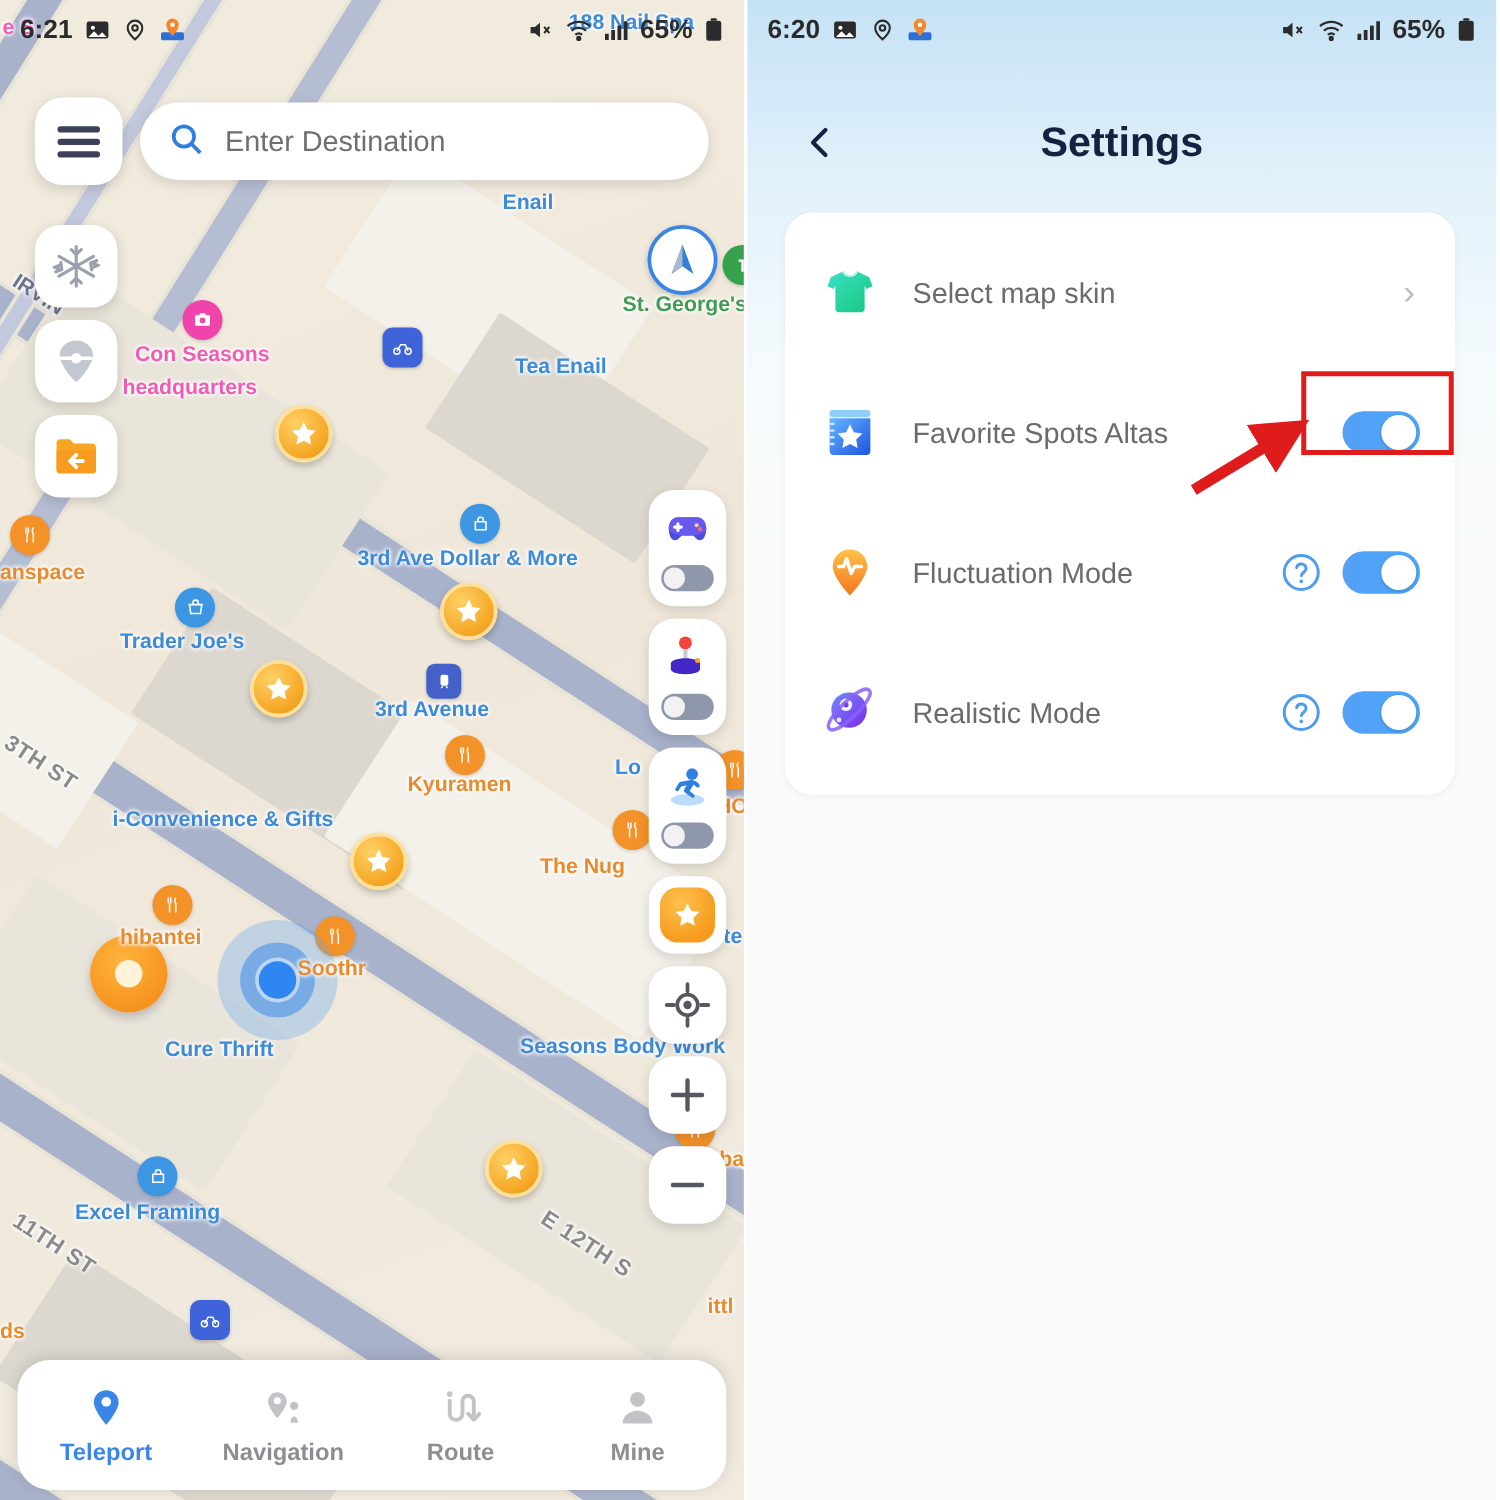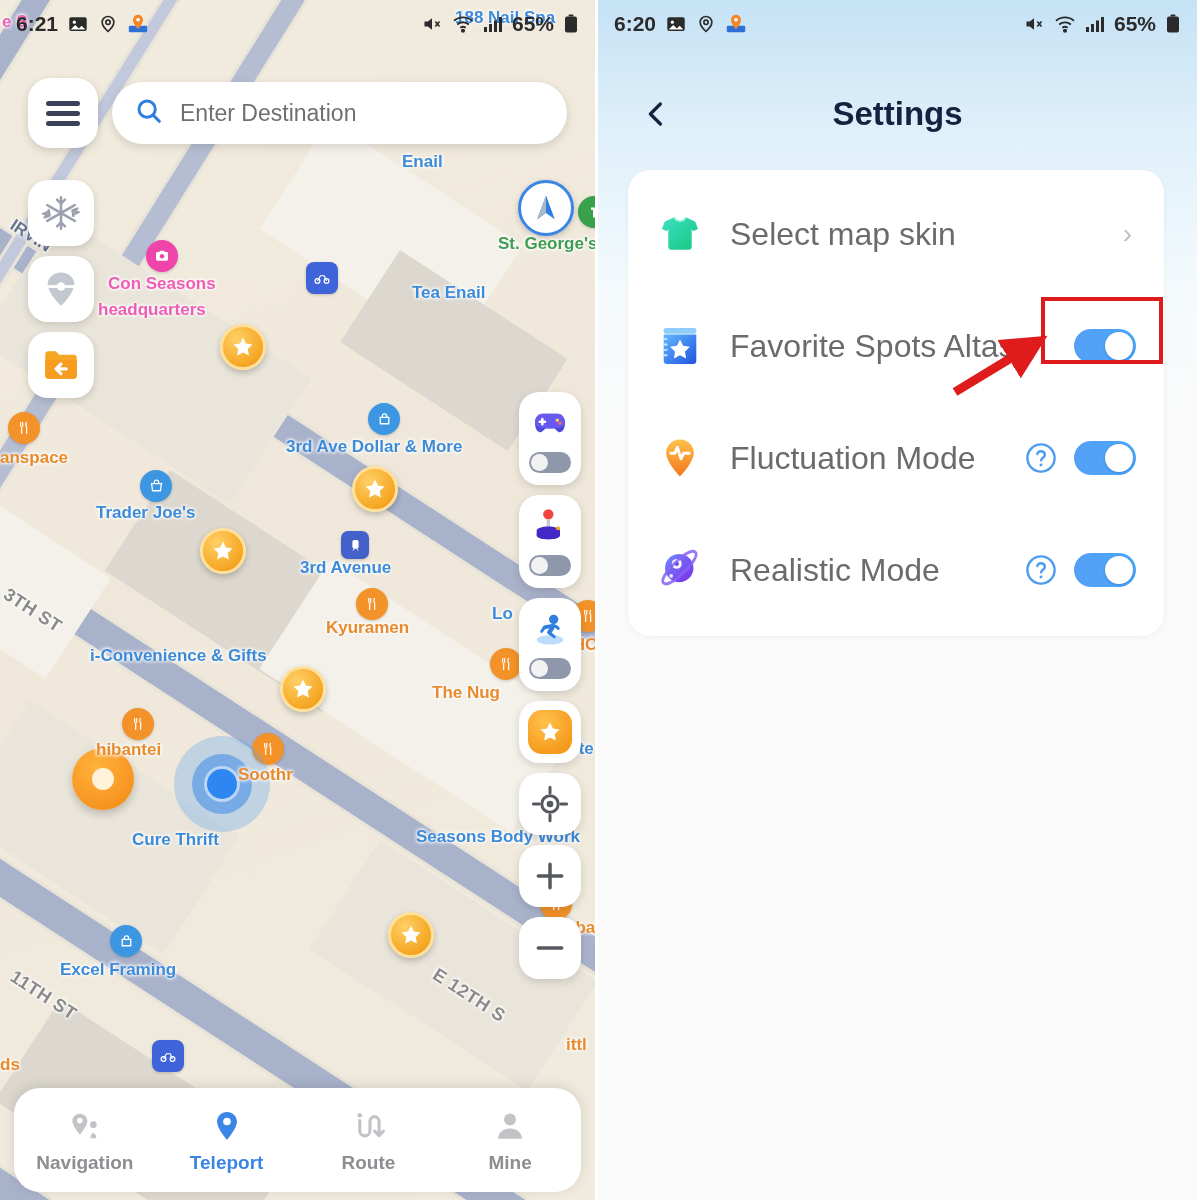--- a/index.html
+++ b/index.html
@@ -191,21 +191,21 @@
   }
   .set-title { font-size: 33px; font-weight: 700; color: #16213f; }
 
   .settings-card {
     position: absolute; left: 30px; top: 170px; width: 536px;
     background: #fff; border-radius: 22px; padding: 8px 0 10px;
     box-shadow: 0 1px 5px rgba(0,0,0,.05);
   }
   .set-row { height: 112px; display: flex; align-items: center; padding: 0 28px; }
   .set-ico { width: 48px; height: 48px; flex: 0 0 auto; display: flex; align-items: center; justify-content: center; }
-  .set-label { flex: 1; margin-left: 26px; font-size: 32px; color: #6b6b6b; }
+  .set-label { flex: 1; margin-left: 26px; font-size: 23px; color: #6b6b6b; }
   .chev-right { color: #bdbdbd; font-size: 28px; font-weight: 300; margin-right: 4px; }
   .help-ico { width: 34px; height: 34px; margin-right: 16px; flex: 0 0 auto; }
   .toggle {
     width: 62px; height: 34px; border-radius: 17px;
     background: linear-gradient(90deg, #54a0f5, #4aa6fb); position: relative; flex: 0 0 auto;
   }
   .toggle .knob {
     position: absolute; top: 3px; right: 3px; width: 28px; height: 28px;
     border-radius: 50%; background: #fff; box-shadow: 0 1px 3px rgba(0,0,0,.2);
   }
@@ -590,39 +590,39 @@
       </div>
 
       <div class="sq-btn">
         <svg width="40" height="40" viewBox="0 0 24 24" stroke="#55585e" stroke-width="2.1" stroke-linecap="round">
             <path d="M5 12h14"></path>
           </svg>
       </div>
     </div>
 
     <div class="bottom-nav">
+      <div class="nav-item active">
+        <div class="nav-ico">
+          <svg width="34" height="34" viewBox="0 0 24 24" fill="#3a86e6">
+              <path d="M12 2.2c3.9 0 7 3 7 6.8 0 4.7-7 12.8-7 12.8S5 13.7 5 9c0-3.8 3.1-6.8 7-6.8z"></path>
+              <circle cx="12" cy="8.8" r="2.7" fill="#fff"></circle>
+            </svg>
+        </div>
+        <div class="nav-label">Teleport</div>
+      </div>
       <div class="nav-item">
         <div class="nav-ico">
           <svg width="36" height="34" viewBox="0 0 28 24" fill="#c3c3c7">
               <path d="M10 2.5c3.2 0 5.8 2.5 5.8 5.6 0 3.9-5.8 10.6-5.8 10.6S4.2 12 4.2 8.1C4.2 5 6.8 2.5 10 2.5z"></path>
               <circle cx="10" cy="7.8" r="2.2" fill="#fff"></circle>
               <circle cx="20.5" cy="11" r="2.6"></circle>
               <path d="M18.2 21.5c0-2.3 1-3.9 2.3-3.9s2.3 1.6 2.3 3.9z"></path>
             </svg>
         </div>
         <div class="nav-label">Navigation</div>
-      </div>
-      <div class="nav-item active">
-        <div class="nav-ico">
-          <svg width="34" height="34" viewBox="0 0 24 24" fill="#3a86e6">
-              <path d="M12 2.2c3.9 0 7 3 7 6.8 0 4.7-7 12.8-7 12.8S5 13.7 5 9c0-3.8 3.1-6.8 7-6.8z"></path>
-              <circle cx="12" cy="8.8" r="2.7" fill="#fff"></circle>
-            </svg>
-        </div>
-        <div class="nav-label">Teleport</div>
       </div>
       <div class="nav-item">
         <div class="nav-ico">
           <svg width="34" height="34" viewBox="0 0 24 24" fill="none" stroke="#c3c3c7" stroke-width="2.2" stroke-linecap="round">
             <circle cx="6.2" cy="4.4" r="1.6" fill="#c3c3c7" stroke="none"></circle>
             <path d="M6.2 8.2v7.2a3.6 3.6 0 0 0 7.2 0V8.6a3.2 3.2 0 0 1 6.4 0v10"></path>
             <path d="M16.7 15.6l3.1 3.2 3.1-3.2" stroke-linejoin="round"></path>
           </svg>
         </div>
         <div class="nav-label">Route</div>

